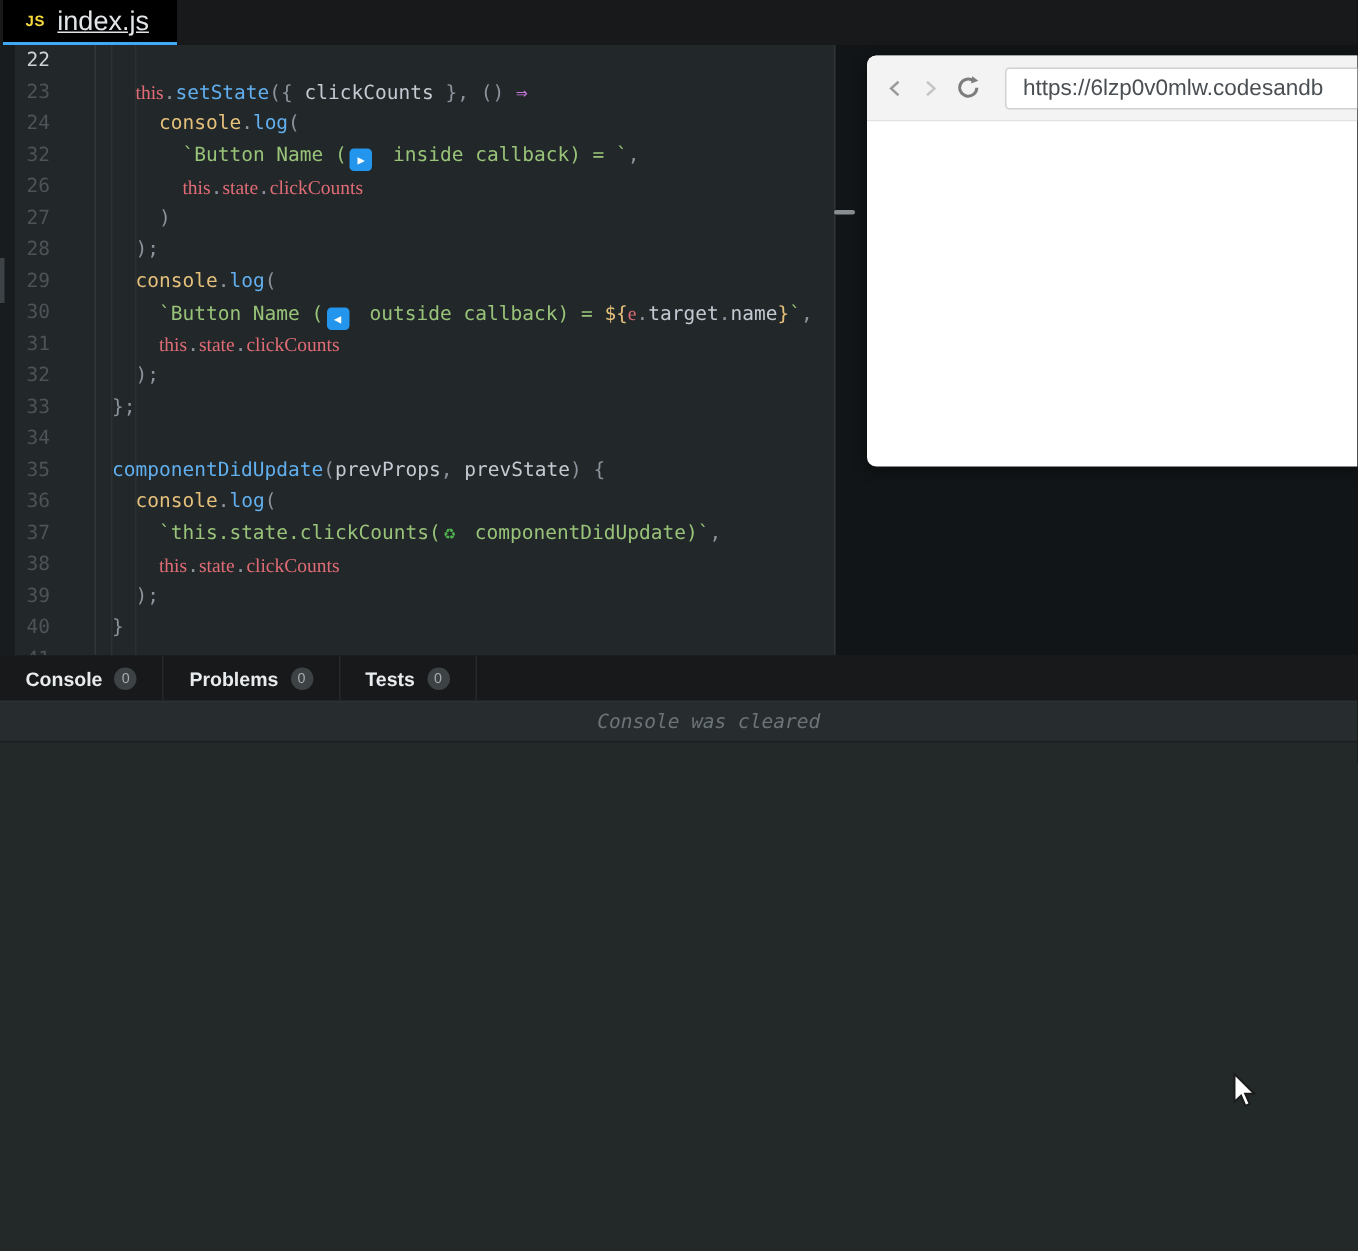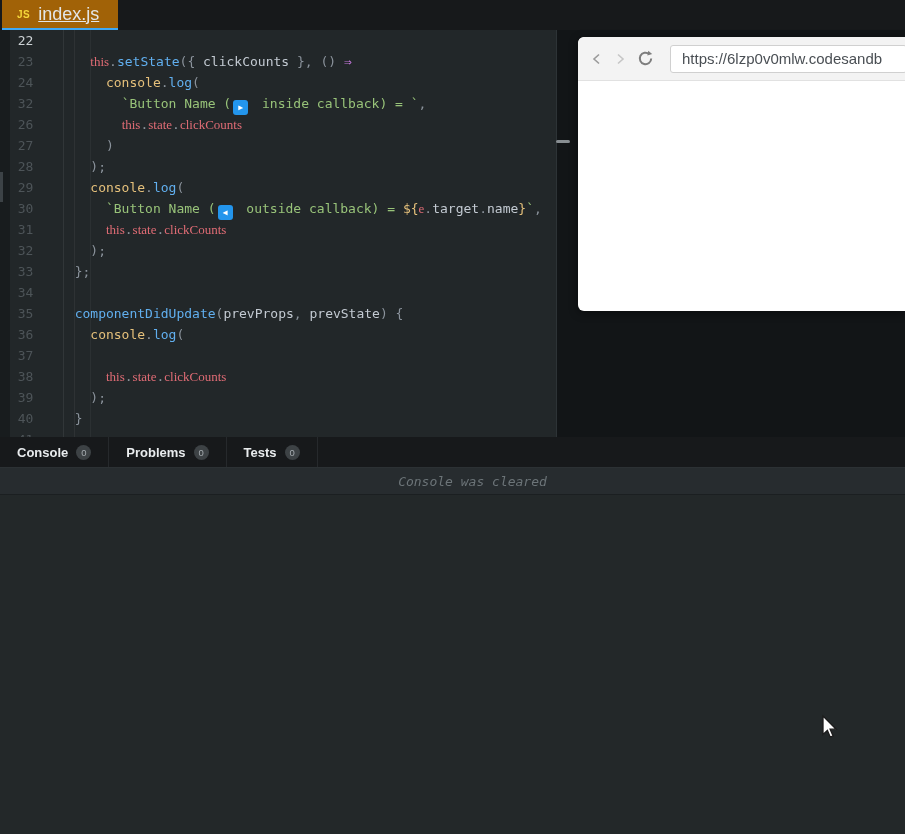--- a/index.html
+++ b/index.html
@@ -2,21 +2,21 @@
 <html style="--accent: #3fa9f5; --js-yellow: #f5d83a; --syntax-red: #e06c75; --syntax-blue: #61afef; --syntax-yellow: #e5c07b; --syntax-green: #98c379; --syntax-purple: #c678dd; --syntax-gray: #8b939c; --syntax-white: #c3cad2; --emoji-blue: #2395ec; --emoji-green: #4db34d;"><head>
 <meta charset="utf-8">
 <style>
   * { margin:0; padding:0; box-sizing:border-box; }
   html,body { width:905px; height:834px; overflow:hidden; background:#121517;
               font-family:"Liberation Sans", sans-serif; }
   body { position:relative; }
 
   
   .topbar { position:absolute; left:0; top:0; width:905px; height:30px; background:#17191b; }
-  .ed-tab { position:absolute; left:2px; top:0; width:116px; height:30px; background:#a16207;
+  .ed-tab { position:absolute; left:2px; top:0; width:116px; height:30px; background:#000000;
             border-bottom:2px solid var(--accent); display:flex; align-items:center; padding-left:15px; cursor:pointer; }
   .js-ico { color:var(--js-yellow); font-weight:bold; font-size:10px; letter-spacing:0.5px; margin-right:8px; }
   .ed-tab-label { color:#e3e6e8; font-size:18px;text-decoration:underline; }
 
   
   .left-strip { position:absolute; left:0; top:30px; width:10px; height:407px; background:#181c1e; }
   .left-strip .thumb { position:absolute; left:0; top:142px; width:3px; height:30px; background:#3c4246; }
   .editor { position:absolute; left:10px; top:30px; width:547px; height:407px; background:#222729;
             border-right:1px solid #2d3336; overflow:hidden;
             font-family:"DejaVu Sans Mono", monospace; font-size:13px; font-variant-ligatures:none; }
@@ -97,21 +97,21 @@
       <div class="crow"><span class="ln">27</span><span class="code"><span class="tk-gray">      )</span></span></div>
       <div class="crow"><span class="ln">28</span><span class="code"><span class="tk-gray">    );</span></span></div>
       <div class="crow"><span class="ln">29</span><span class="code"><span class="tk-gray">    </span><span class="tk-yellow">console</span><span class="tk-gray">.</span><span class="tk-blue">log</span><span class="tk-gray">(</span></span></div>
       <div class="crow"><span class="ln">30</span><span class="code"><span class="tk-gray">      </span><span class="tk-green">`Button Name (</span><span class="em-box">◀</span><span class="tk-green"> outside callback) = </span><span class="tk-yellow">${</span><span class="tk-red">e</span><span class="tk-gray">.</span><span class="tk-white">target</span><span class="tk-gray">.</span><span class="tk-white">name</span><span class="tk-yellow">}</span><span class="tk-green">`</span><span class="tk-gray">,</span></span></div>
       <div class="crow"><span class="ln">31</span><span class="code"><span class="tk-gray">      </span><span class="tk-red">this</span><span class="tk-gray">.</span><span class="tk-red">state</span><span class="tk-gray">.</span><span class="tk-red">clickCounts</span></span></div>
       <div class="crow"><span class="ln">32</span><span class="code"><span class="tk-gray">    );</span></span></div>
       <div class="crow"><span class="ln">33</span><span class="code"><span class="tk-gray">  };</span></span></div>
       <div class="crow"><span class="ln">34</span><span class="code"></span></div>
       <div class="crow"><span class="ln">35</span><span class="code"><span class="tk-gray">  </span><span class="tk-blue">componentDidUpdate</span><span class="tk-gray">(</span><span class="tk-white">prevProps</span><span class="tk-gray">, </span><span class="tk-white">prevState</span><span class="tk-gray">) {</span></span></div>
       <div class="crow"><span class="ln">36</span><span class="code"><span class="tk-gray">    </span><span class="tk-yellow">console</span><span class="tk-gray">.</span><span class="tk-blue">log</span><span class="tk-gray">(</span></span></div>
-      <div class="crow"><span class="ln">37</span></div>
+      <div class="crow"><span class="ln">37</span><span class="code"><span class="tk-gray">      </span><span class="tk-green">`this.state.clickCounts(</span><span class="em-rec">♻</span><span class="tk-green"> componentDidUpdate)`</span><span class="tk-gray">,</span></span></div>
       <div class="crow"><span class="ln">38</span><span class="code"><span class="tk-gray">      </span><span class="tk-red">this</span><span class="tk-gray">.</span><span class="tk-red">state</span><span class="tk-gray">.</span><span class="tk-red">clickCounts</span></span></div>
       <div class="crow"><span class="ln">39</span><span class="code"><span class="tk-gray">    );</span></span></div>
       <div class="crow"><span class="ln">40</span><span class="code"><span class="tk-gray">  }</span></span></div>
       <div class="crow"><span class="ln">41</span><span class="code"></span></div>
     </div>
 </div>
 
 <div class="rs-handle"></div>
 
 <div class="preview">

